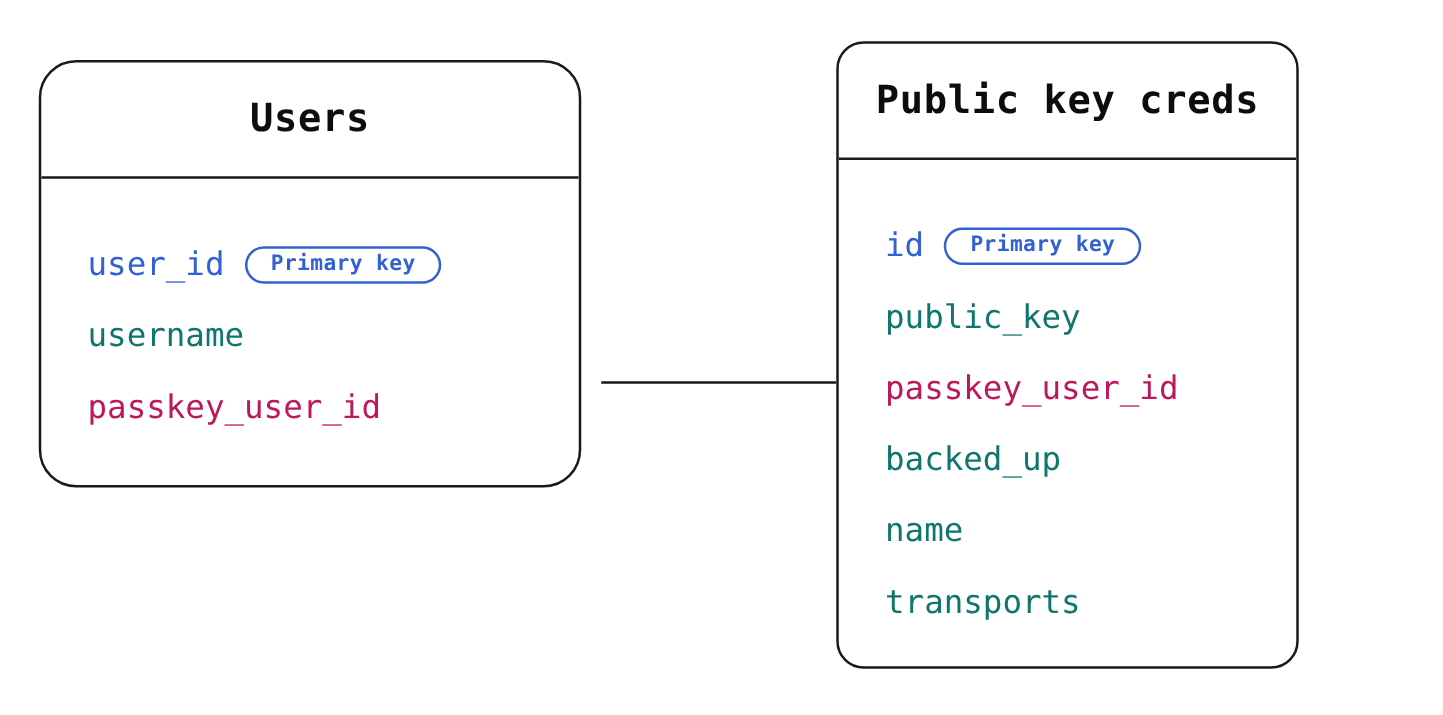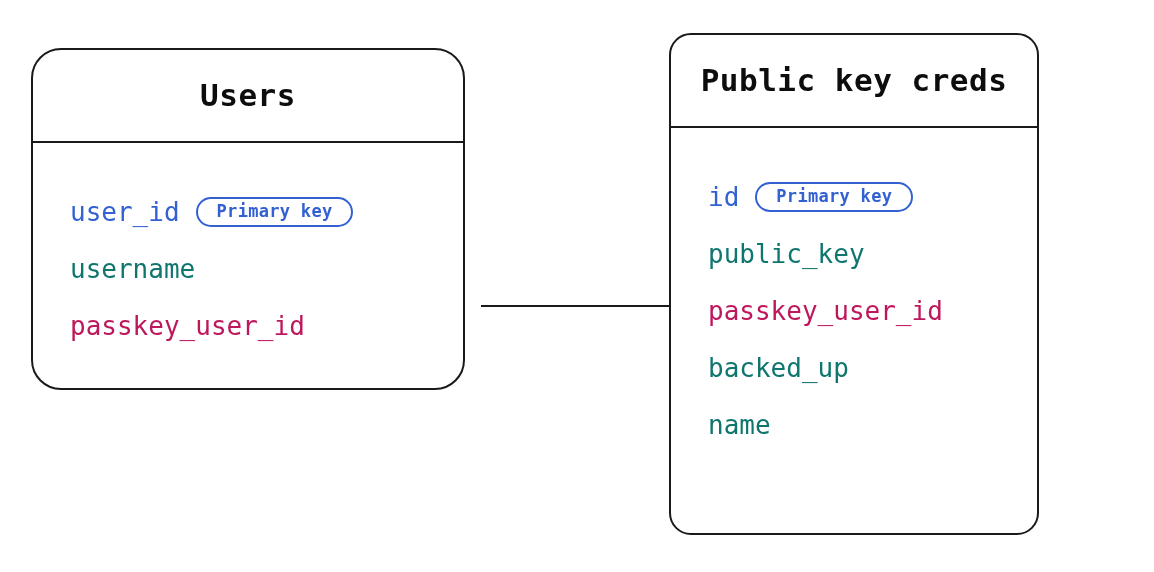--- a/index.html
+++ b/index.html
@@ -168,17 +168,20 @@
       </div>
 
       <div class="field-row">
         <span class="field-name is-plain">backed_up</span>
       </div>
 
       <div class="field-row">
         <span class="field-name is-plain">name</span>
       </div>
 
+      <div class="field-row">
+        <span class="field-name is-plain">transports</span>
+      </div>
 
     </div>
   </div>
 
 </div>
 
 </body></html>

